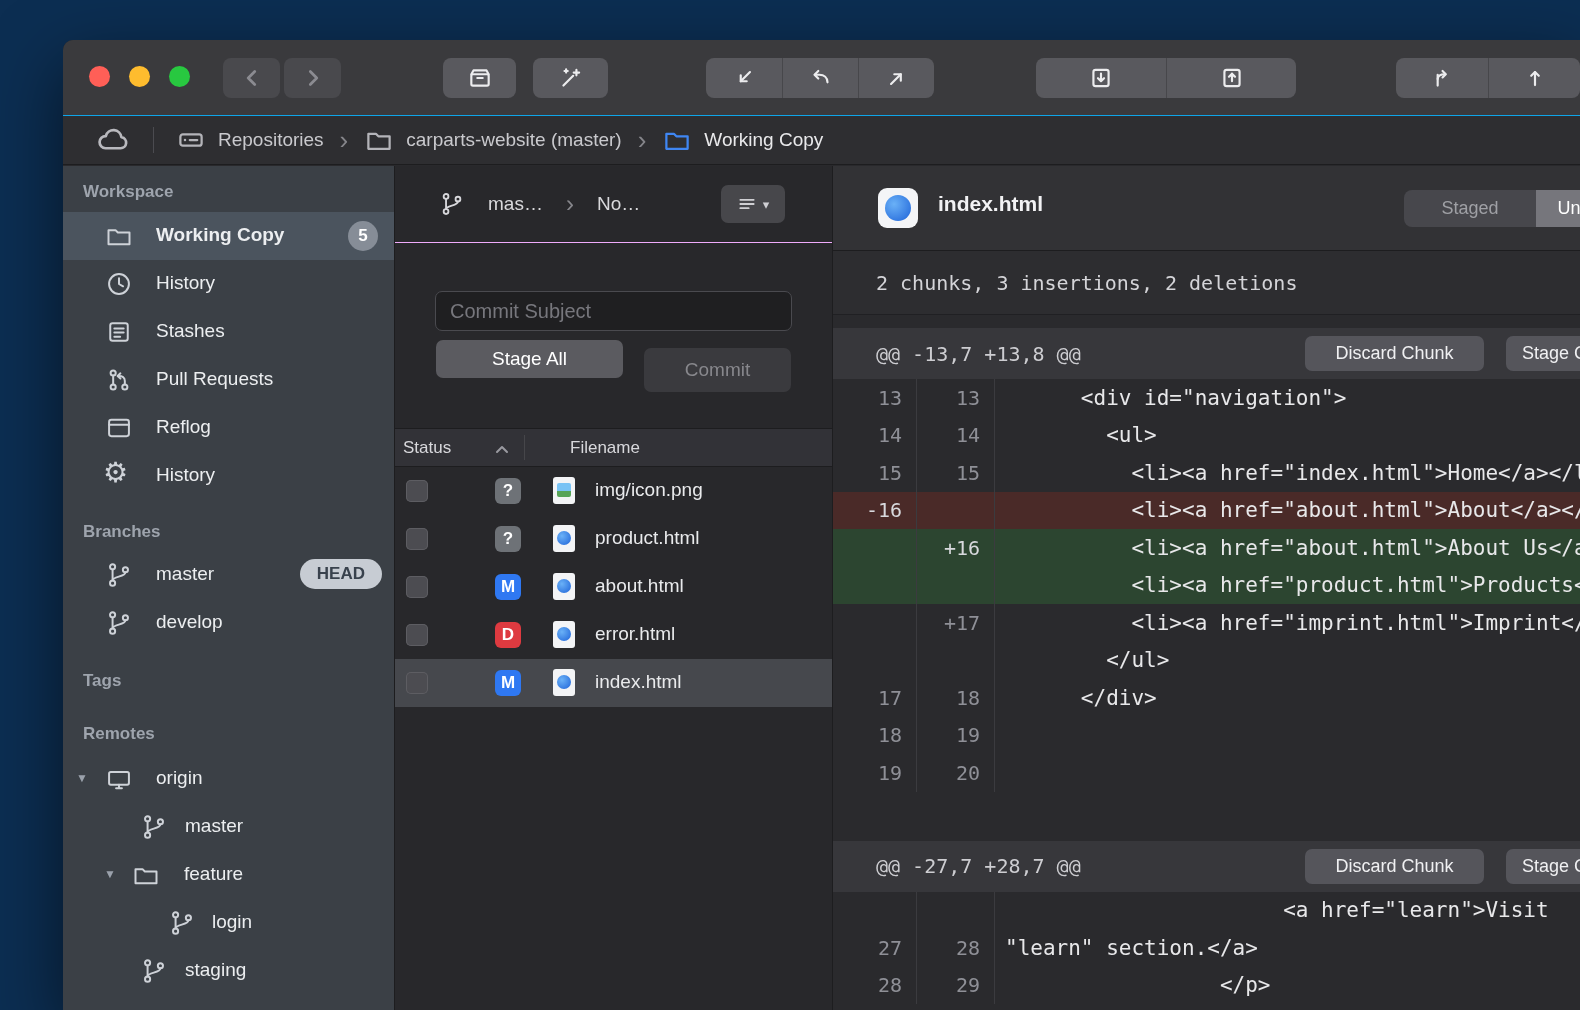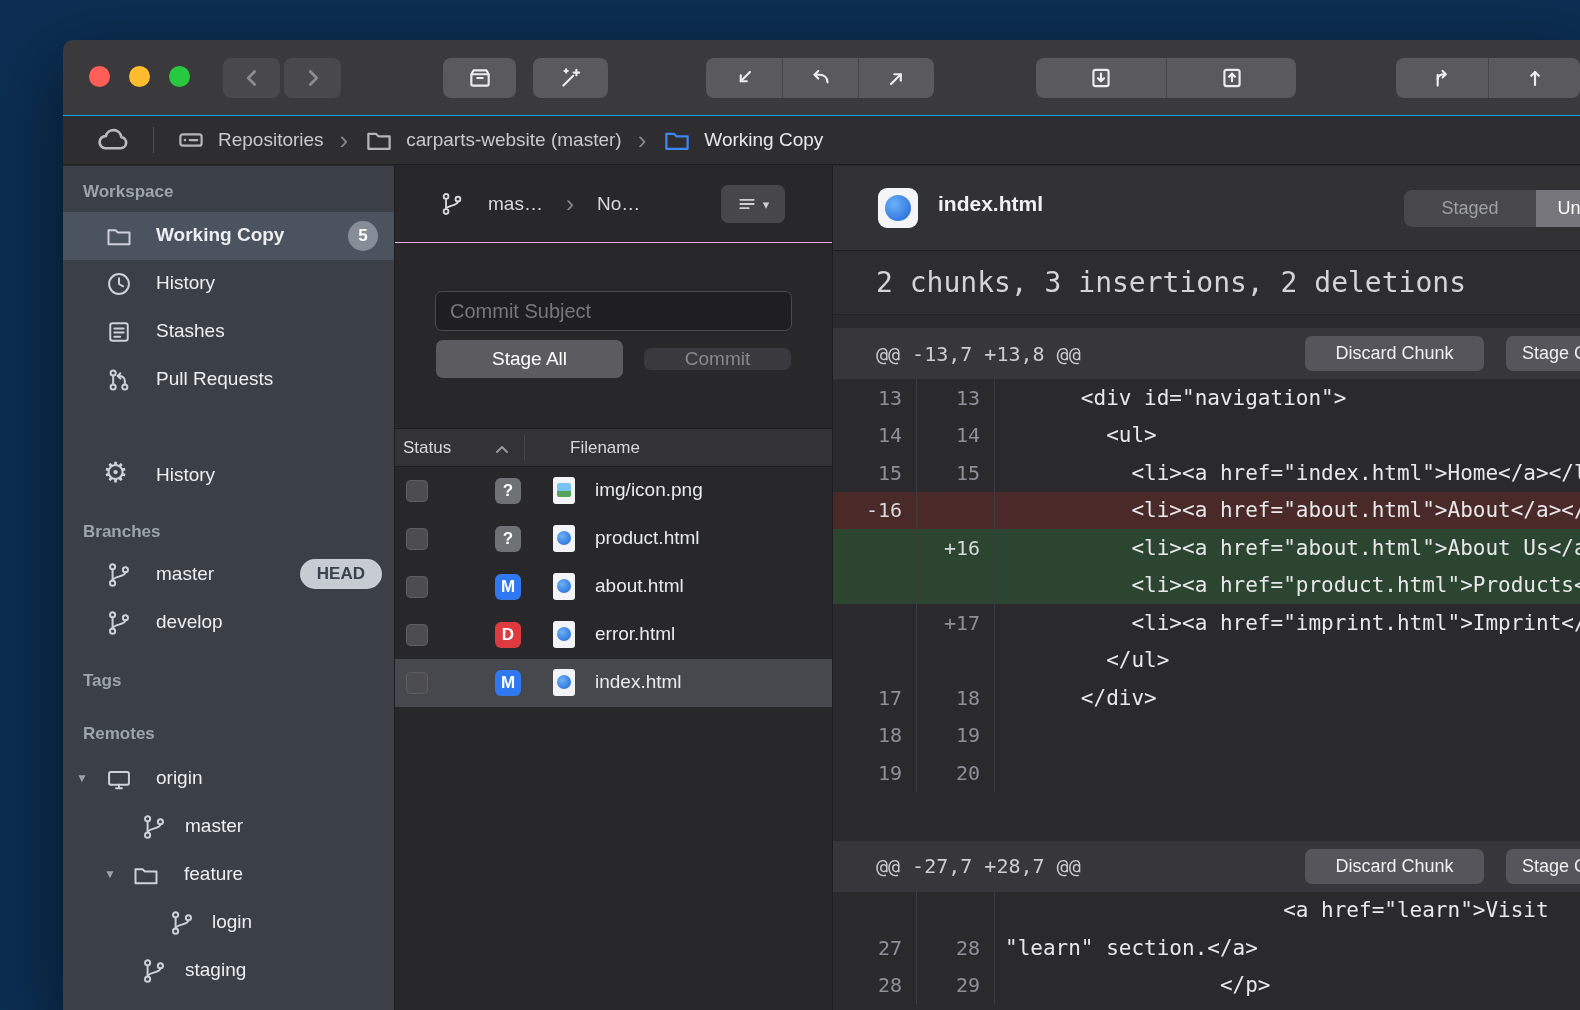--- a/index.html
+++ b/index.html
@@ -65,21 +65,21 @@
   .m-chev{color:#86868b;font-size:24px;line-height:1;}
   .m-drop{margin-left:auto;margin-right:47px;width:64px;height:38px;background:#47474b;
     border-radius:7px;display:flex;align-items:center;justify-content:center;gap:6px;color:#cfcfd3;}
   .m-input{position:absolute;left:40px;top:125px;width:357px;height:40px;background:#1f1f21;
     border:1px solid #4a4a4f;border-radius:7px;color:#d0d0d4;font-size:20px;padding:0 14px;
     font-family:"Liberation Sans",sans-serif;outline:none;}
   .m-input::placeholder{color:#77777d;}
   .btn{border:none;border-radius:7px;font-size:19px;font-family:"Liberation Sans",sans-serif;
     display:flex;align-items:center;justify-content:center;cursor:pointer;}
   .btn-stage{position:absolute;left:41px;top:174px;width:187px;height:38px;background:#5b5b60;color:#fff;}
-  .btn-commit{position:absolute;left:249px;top:182px;width:147px;height:22px;background:#3a3a3e;color:#87878c;}
+  .btn-commit{position:absolute;left:249px;top:182px;width:147px;height:44px;background:#3a3a3e;color:#87878c;}
   .m-tablehead{position:absolute;left:0;top:262px;right:0;height:39px;background:#323237;
     border-top:1px solid #1d1d1f;border-bottom:1px solid #1d1d1f;font-size:17px;color:#d8d8dc;}
   .th-status{position:absolute;left:8px;top:9px;}
   .th-caret{position:absolute;left:100px;top:15px;color:#9a9aa0;}
   .th-div{position:absolute;left:129px;top:6px;bottom:6px;width:1px;background:#46464a;}
   .th-file{position:absolute;left:139px;top:9px;margin-left:36px;}
   .file-list{position:absolute;left:0;top:301px;right:0;}
   .f-row{position:relative;height:48px;}
   .f-row.selected{background:#46484d;}
   .f-check{position:absolute;left:11px;top:13px;width:22px;height:22px;border-radius:5px;
@@ -97,21 +97,21 @@
   .r-header{height:85px;background:#323235;border-bottom:1px solid #1d1d1f;position:relative;}
   .r-ficon{position:absolute;left:45px;top:22px;width:40px;height:40px;background:#f4f5f7;border-radius:9px;}
   .r-ficon::after{content:"";position:absolute;left:7px;top:7px;width:26px;height:26px;border-radius:50%;
     background:radial-gradient(circle at 35% 35%,#6ab1f7,#1e63d8);}
   .r-title{position:absolute;left:105px;top:26px;font-size:21px;font-weight:700;color:#f2f2f4;}
   .segmented{position:absolute;left:571px;top:24px;height:37px;display:flex;}
   .seg{display:flex;align-items:center;justify-content:center;font-size:18px;}
   .seg-staged{width:132px;background:#47474c;color:#9fa0a5;border-radius:8px 0 0 8px;}
   .seg-unstaged{width:120px;background:#76767c;color:#fff;border-radius:0 8px 8px 0;}
   .r-stats{height:64px;background:#2d2d30;border-bottom:1px solid #202023;display:flex;align-items:center;
-    padding-left:43px;font-family:"DejaVu Sans Mono",monospace;font-size:28px;color:#d4d4d8;}
+    padding-left:43px;font-family:"DejaVu Sans Mono",monospace;font-size:20px;color:#d4d4d8;}
   .chunk-head{height:51px;background:#37373b;position:relative;display:flex;align-items:center;
     padding-left:43px;font-family:"DejaVu Sans Mono",monospace;font-size:20px;color:#cdcdd1;}
   .chunk-head.first{margin-top:13px;}
   .chunk-head.second{margin-top:49px;}
   .btn-discard{position:absolute;left:472px;top:8px;width:179px;height:35px;background:#55555b;
     border-radius:7px;color:#f0f0f2;font-size:18px;font-family:"Liberation Sans",sans-serif;
     display:flex;align-items:center;justify-content:center;}
   .btn-stagechunk{position:absolute;left:673px;top:8px;width:140px;height:35px;background:#55555b;
     border-radius:7px;color:#f0f0f2;font-size:18px;font-family:"Liberation Sans",sans-serif;
     display:flex;align-items:center;padding-left:16px;}
@@ -273,20 +273,27 @@
         <div class="sb-row" style="top:190px;">
           <svg class="sb-ic" viewBox="0 0 24 24" fill="none" stroke="currentColor" stroke-width="1.7" stroke-linecap="round" stroke-linejoin="round">
               <circle cx="7" cy="6" r="2.2"></circle>
               <circle cx="7" cy="18" r="2.2"></circle>
               <circle cx="17" cy="18" r="2.2"></circle>
               <path d="M7 8.2v7.6M17 15.8v-3c0-3-2.5-4.3-5-4.3h-1"></path>
               <path d="M13.2 6.3 10.8 8.5l2.4 2.2"></path>
             </svg>
           <span class="sb-text">Pull Requests</span>
         </div>
+        <div class="sb-row" style="top:238px;">
+          <svg class="sb-ic" viewBox="0 0 24 24" fill="none" stroke="currentColor" stroke-width="1.7" stroke-linecap="round" stroke-linejoin="round">
+              <rect x="3.5" y="5" width="17" height="14" rx="2"></rect>
+              <path d="M3.5 9.2h17"></path>
+            </svg>
+          <span class="sb-text">Reflog</span>
+        </div>
         <div class="sb-row" style="top:286px;">
           <span class="sb-glyph">⚙</span>
           <span class="sb-text">History</span>
         </div>
 
         <div class="sb-label" style="top:356px;">Branches</div>
         <div class="sb-row" style="top:385px;">
           <svg class="sb-ic" viewBox="0 0 24 24" fill="none" stroke="currentColor" stroke-width="1.7" stroke-linecap="round" stroke-linejoin="round">
               <circle cx="6.5" cy="5" r="2.2"></circle>
               <circle cx="6.5" cy="19" r="2.2"></circle>

